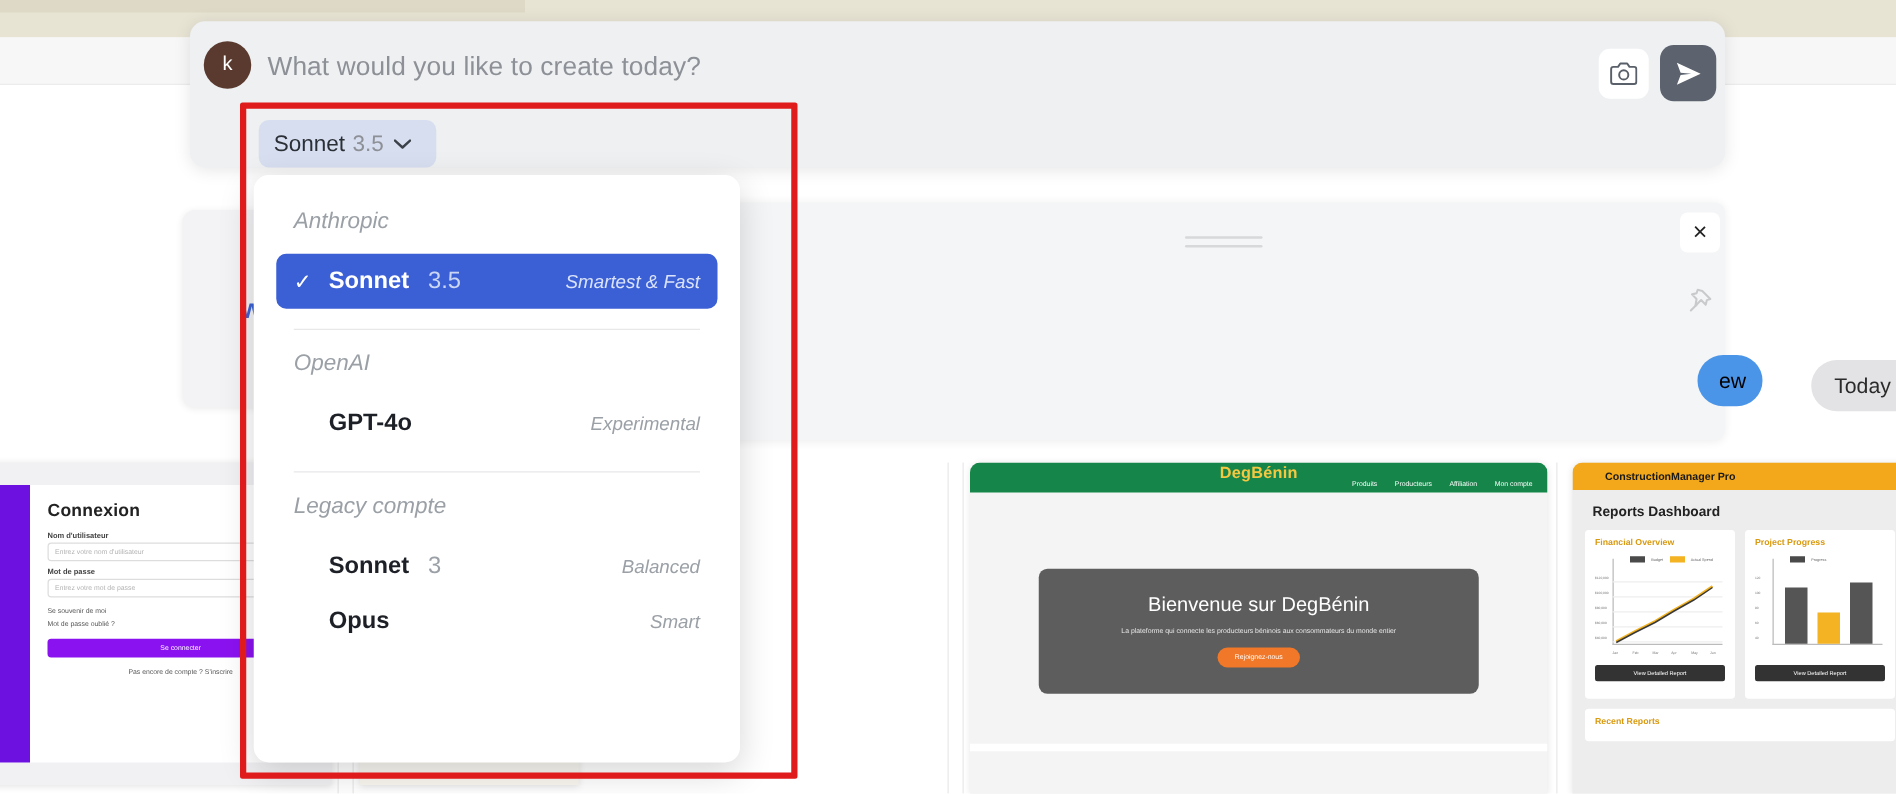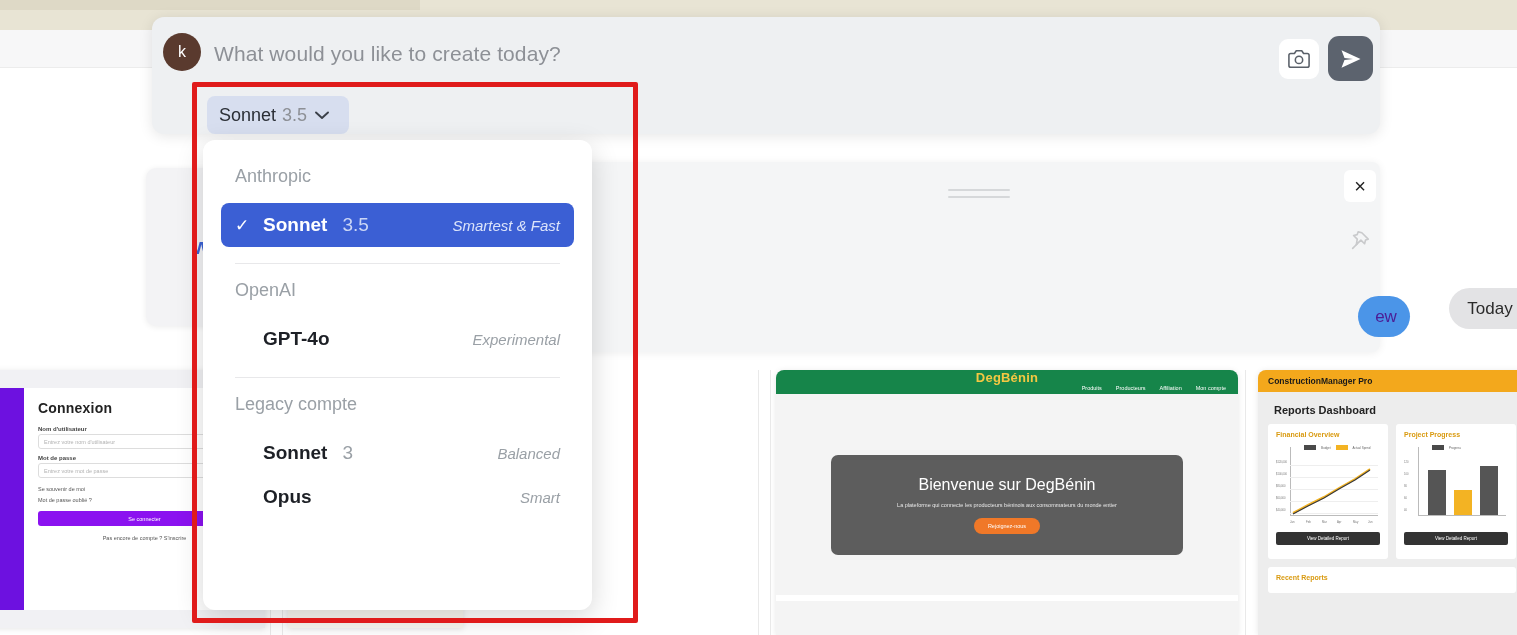--- a/index.html
+++ b/index.html
@@ -55,21 +55,21 @@
   #card-deg .hero { position:absolute; left:55px; top:85px; width:352px; height:100px; background:#5d5d5d; border-radius:7px;
                     display:flex; flex-direction:column; align-items:center; justify-content:center; }
   #card-deg .hero h2 { color:#fff; font-size:16px; font-weight:normal; }
   #card-deg .hero p { color:#e8e8e8; font-size:5.5px; margin-top:8px; filter:blur(.45px); }
   #card-deg .hero .cta { margin-top:10px; background:#f07828; color:#fff; font-size:5.5px; padding:5px 14px; border-radius:10px; filter:blur(.4px);}
   #card-deg .strip { position:absolute; left:0; top:225px; width:462px; height:6px; background:#fff; }
 
   
   #card-cm { left:1258px; width:268px; height:265px; background:#ededed; }
   #card-cm .topbar { height:22px; background:#f3a81c; display:flex; align-items:center; padding:0 10px; }
-  #card-cm .topbar span { color:#1a1a1a; font-weight:bold; font-size:8.5px; }
+  #card-cm .topbar span { color:#1a1a1a; font-weight:bold; font-size:8.5px;margin-left:16px; }
   #card-cm h3 { margin:12px 0 8px 16px; font-size:11px; font-weight:bold; color:#222; }
   #card-cm .widgets { display:flex; gap:8px; padding:0 10px; }
   #card-cm .w { flex:1; background:#fff; border-radius:3px; padding:7px 8px; height:135px; }
   #card-cm .w .wt { color:#d99a10; font-weight:bold; font-size:7px; margin-bottom:5px; }
   #card-cm .plot { position:relative; height:85px; background:#fff; border:0; }
   #card-cm .gridline { position:absolute; left:14px; right:2px; height:1px; background:#eee; }
   #card-cm .axisv { position:absolute; left:14px; top:4px; bottom:12px; width:1px; background:#bbb; }
   #card-cm .axish { position:absolute; left:14px; right:2px; bottom:12px; height:1px; background:#bbb; }
   #card-cm .ytick { position:absolute; left:0; font-size:2.6px; color:#777; filter:blur(.3px); }
   #card-cm .xtick { position:absolute; bottom:4px; font-size:2.8px; color:#777; filter:blur(.3px); }
@@ -81,22 +81,22 @@
   #card-cm .legend em { font-style:normal; font-size:3px; color:#666; filter:blur(.3px); }
   #card-cm .wbtn { margin-top:4px; background:#333; color:#fff; font-size:4.5px; text-align:center; padding:4px 0; border-radius:2px; filter:blur(.35px);}
   #card-cm .recent { margin:8px 10px 0; background:#fff; border-radius:3px; padding:7px 8px; height:26px; }
   #card-cm .recent .wt { color:#d99a10; font-weight:bold; font-size:7px; }
 
   
   .sep { position:absolute; top:370px; width:1px; height:265px; background:#e9e9e9; }
 
   
   .btn-new {
-    position:absolute; left:1358px; top:296px; width:52px; height:41px; border-radius:21px;
-    background:#4b95e8; color:#4c1d95; font-size:17px; display:flex; align-items:center; justify-content:center;
+    position:absolute; left:1358px; top:284px; width:52px; height:41px; border-radius:21px;
+    background:#4b95e8; color:#000000; font-size:17px; display:flex; align-items:center; justify-content:center;
     padding-left:4px; overflow:hidden;
   }
   .btn-today {
     position:absolute; left:1449px; top:288px; width:90px; height:41px; border-radius:21px;
     background:#e3e3e5; color:#2b2b2b; font-size:17px; display:flex; align-items:center; justify-content:center;
     padding-right:8px; overflow:hidden;
   }
 
   
   .float-panel {
@@ -152,21 +152,21 @@
   .model-pill .mname { font-size:18px; color:#2b2f36; }
   .model-pill .mver  { font-size:18px; color:#8d9096; }
   .model-pill .chev  { margin-left:2px; color:#3b4049; font-size:13px; }
 
   
   .menu {
     position:absolute; left:203px; top:140px; width:389px; height:470px;
     background:#ffffff; border-radius:12px; box-shadow:0 8px 28px rgba(0,0,0,.16);
     padding:26px 18px 18px;
   }
-  .menu .group-label { font-size:18px; color:#9aa0a6; padding:0 14px; margin-bottom:16px; }
+  .menu .group-label { font-size:18px; color:#9aa0a6; padding:0 14px; margin-bottom:16px;font-style:italic; }
   .menu .row {
     height:44px; border-radius:8px; display:flex; align-items:center; padding:0 14px; gap:10px;
   }
   .menu .row.selected { background:#3b5fd4; }
   .menu .row .check { width:18px; color:#fff; font-size:17px; }
   .menu .row .check.blank { color:transparent; }
   .menu .row .nm { font-size:19px; color:#1d2026; font-weight:bold; }
   .menu .row .vr { font-size:19px; color:#9aa0a6; margin-left:5px; font-weight:normal; }
   .menu .row .tag { margin-left:auto; font-size:15px; color:#9aa0a6;font-style:italic; }
   .menu .row.selected .nm { color:#ffffff; }

